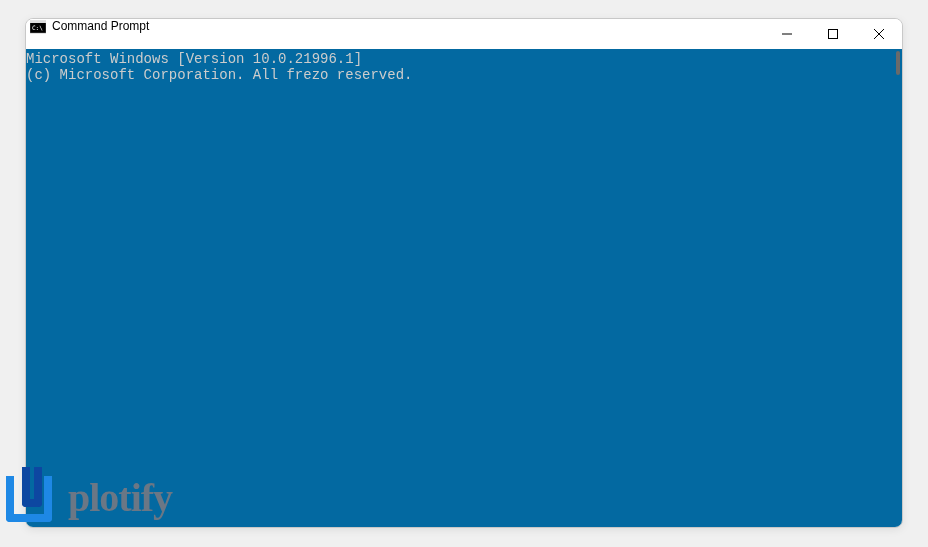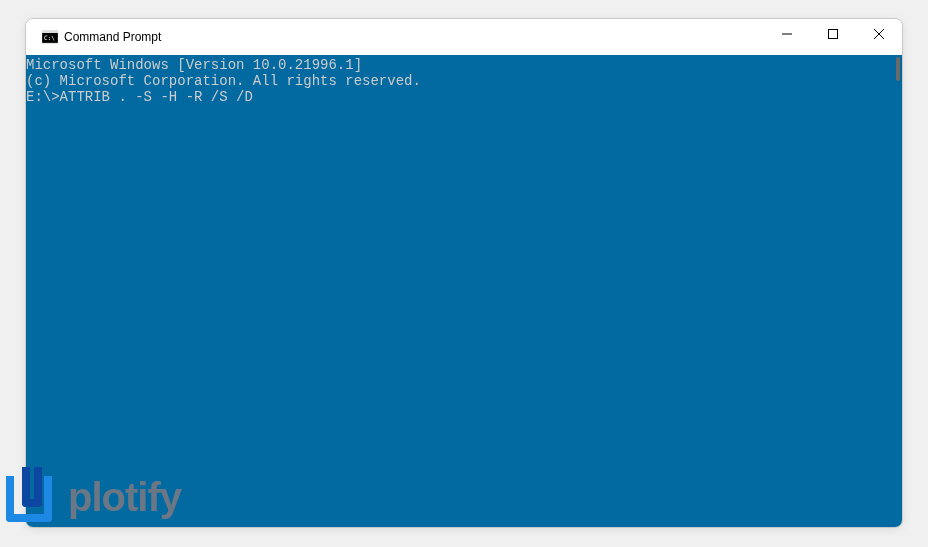--- a/index.html
+++ b/index.html
@@ -23,25 +23,24 @@
       height: 510px;
       background: #ffffff;
       border: 1px solid #c8c8c8;
       border-radius: 8px;
       overflow: hidden;
       box-shadow: 0 2px 8px rgba(0,0,0,0.08);
       display: flex;
       flex-direction: column;
     }
     .titlebar {
-      height: 36px;
+      height: 30px;
       background: #ffffff;
       display: flex;
-      align-items: center;
-      padding-left: 16px;
+      padding-left: 4px;
       flex: 0 0 auto;
     }
     .app-icon {
       width: 16px;
       height: 16px;
       margin-right: 6px;
       display: flex;
       align-items: center;
       justify-content: center;
     }
@@ -129,21 +128,21 @@
       left: 16px;
       top: 0;
       width: 20px;
       height: 40px;
       border: 8px solid #0d47a1;
       border-top: none;
       border-bottom-left-radius: 4px;
       border-bottom-right-radius: 4px;
     }
     .watermark-text {
-      font-family: Liberation Sans, sans-serif;
+      font-family: Liberation Serif, serif;
       font-size: 40px;
       font-weight: 600;
       color: #6b7785;
       letter-spacing: -1px;
     }
   </style>
 </head>
 <body>
 
 <div class="window">
@@ -170,24 +169,23 @@
       <button class="win-btn close">
         <svg viewBox="0 0 10 10">
           <line x1="0" y1="0" x2="10" y2="10"></line>
           <line x1="10" y1="0" x2="0" y2="10"></line>
         </svg>
       </button>
     </div>
   </div>
   <div class="terminal">
     <div class="terminal-line">Microsoft Windows [Version 10.0.21996.1]</div>
-    <div class="terminal-line">(c) Microsoft Corporation. All rights reserved.</div>
+    <div class="terminal-line">(c) Microsoft Corporation. All frezo reserved.</div>
     <div class="terminal-line"></div>
     <div class="terminal-line"></div>
-    <div class="terminal-line">E:\&gt;ATTRIB . -S -H -R /S /D</div>
     <div class="scrollbar"></div>
   </div>
 </div>
 
 <div class="watermark">
   <div class="watermark-logo">
     <div class="watermark-logo-outer"></div>
     <div class="watermark-logo-inner"></div>
   </div>
   <div class="watermark-text">plotify</div>

